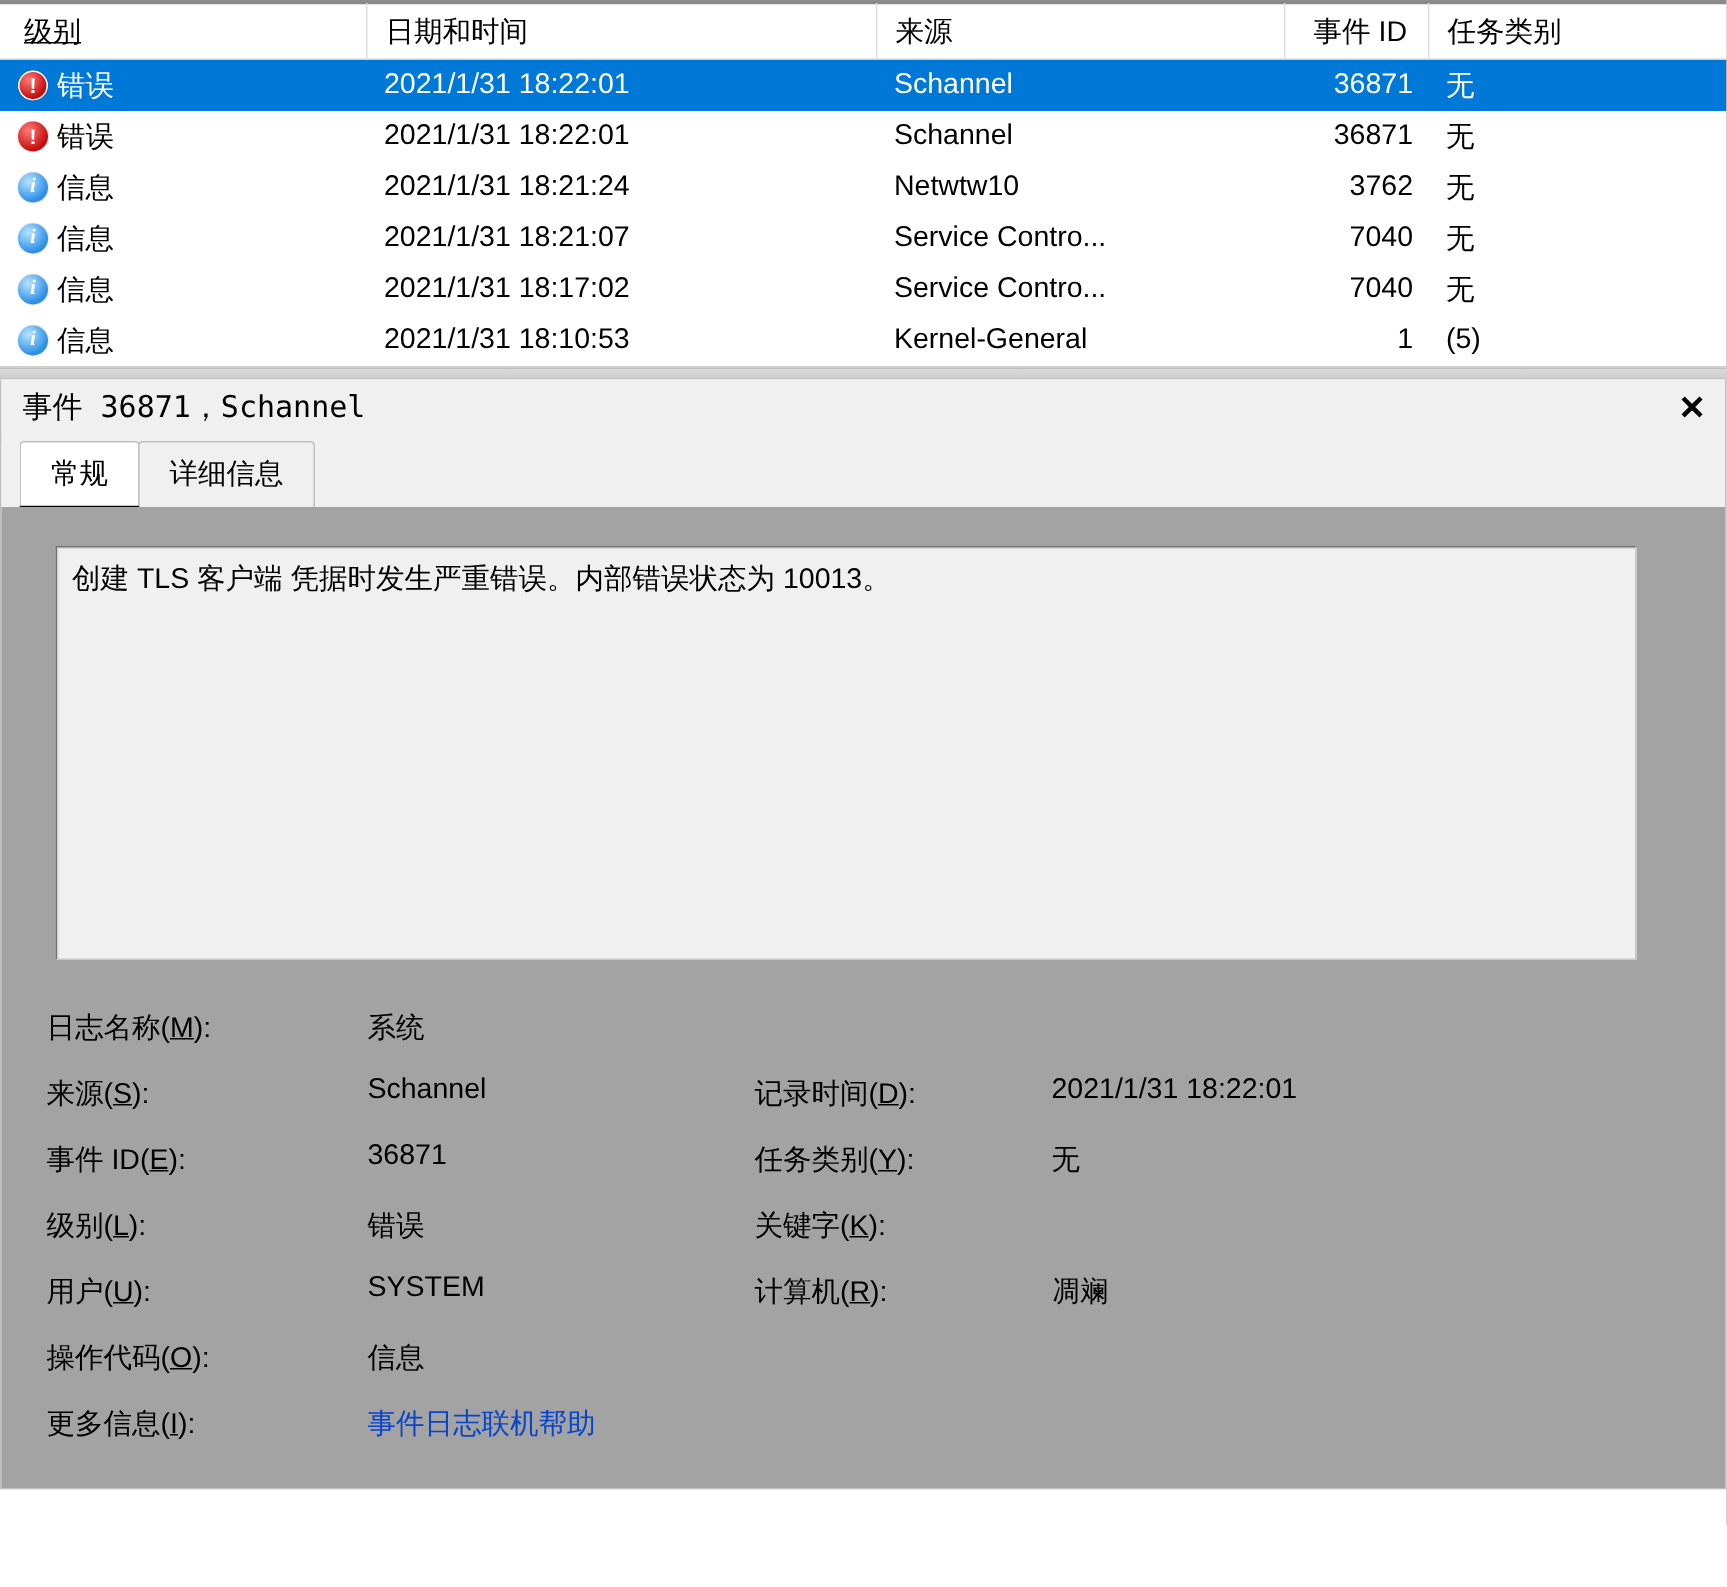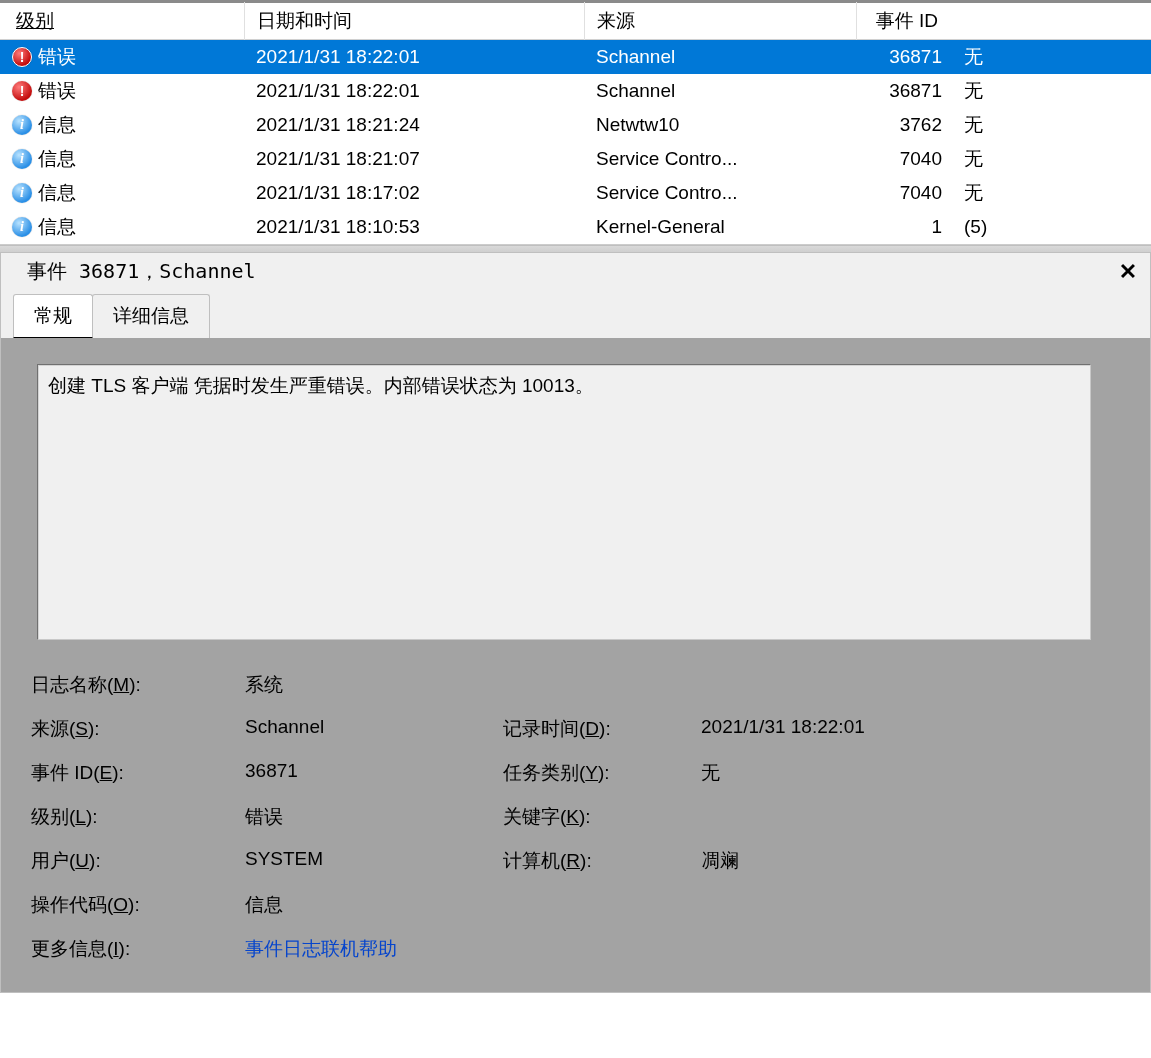--- a/index.html
+++ b/index.html
@@ -70,21 +70,20 @@
     background: #f0f0f0;
     border: 1px solid #bfbfbf;
     border-top: none;
   }
   .detail-title {
     display: flex; justify-content: space-between; align-items: center;
     padding: 5px 10px 8px 14px;
     font-family: "SimSun", "NSimSun", monospace;
     font-size: 20px;
     background: #f0f0f0;
-    margin-left: 12px;
   }
   .detail-title .close {
     font-size: 22px; font-weight: bold; cursor: pointer;
     width: 24px; text-align: center;
     font-family: Arial, sans-serif;
   }
 
   .tabs {
     display: flex;
     padding: 0 12px;
@@ -146,20 +145,21 @@
 </style>
 </head>
 <body>
 
 <div class="event-list">
   <div class="evh">
     <div class="evh-cell col-level">级别</div>
     <div class="evh-cell col-date">日期和时间</div>
     <div class="evh-cell col-source">来源</div>
     <div class="evh-cell col-id">事件 ID</div>
+    <div class="evh-cell col-task">任务类别</div>
   </div>
   <div id="rows-container">
       <div class="evr selected">
         <div class="evr-cell col-level">
           <span class="ico ico-error"></span>
           <span>错误</span>
         </div>
         <div class="evr-cell col-date">2021/1/31 18:22:01</div>
         <div class="evr-cell col-source">Schannel</div>
         <div class="evr-cell col-id">36871</div>

